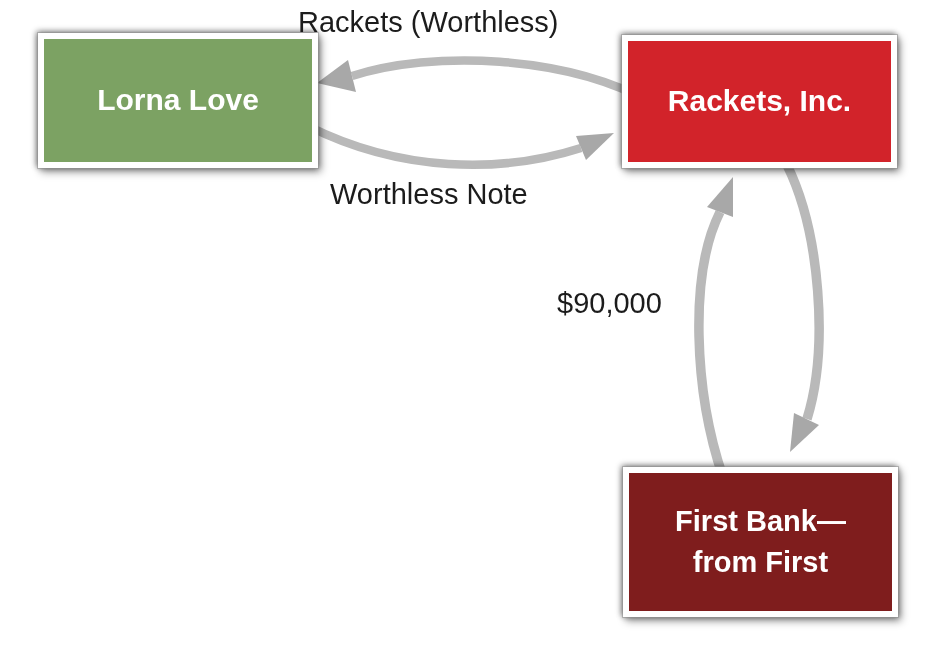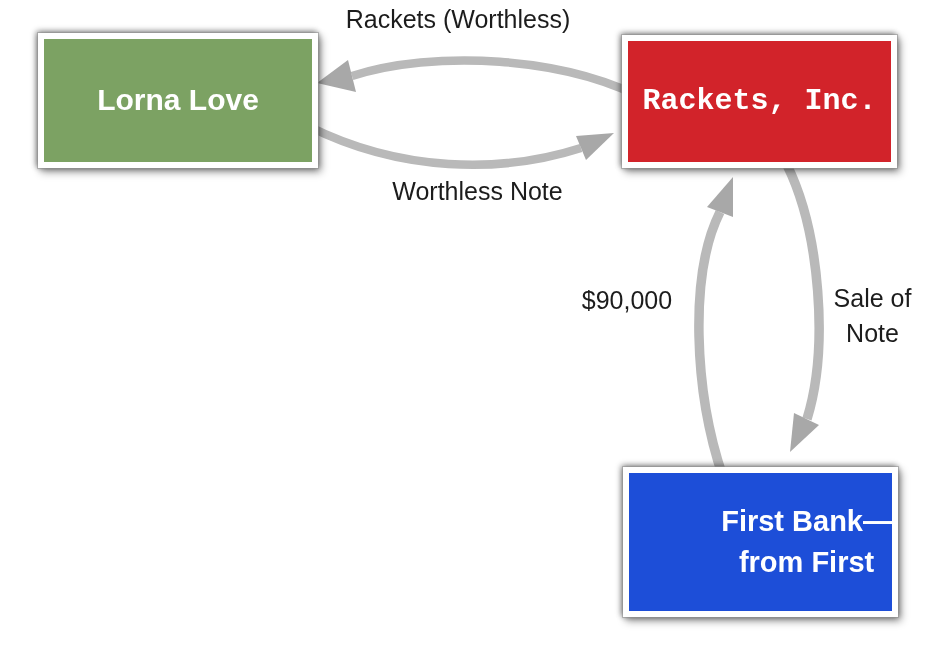--- a/index.html
+++ b/index.html
@@ -50,23 +50,22 @@
   #node-bank    { left: 623px; top: 467px; width: 275px; height: 150px; }
   #node-bank .node-line {
     display: block;
     font-size: 29px;
     line-height: 1.40;
   }
   .edge-label {
     position: absolute;
     z-index: 3;
     color: #1c1c1c;
-    font-size: 25px;
+    font-size: 29px;
     line-height: 1.38;
-    text-align: center;
   }
   #label-worthless { left: 298px; top: 2px;   width: 320px; }
   #label-negnote   { left: 330px; top: 174px; width: 295px; }
   #label-90000     { left: 557px; top: 283px; width: 140px; }
   #label-salenote  { left: 815px; top: 281px; width: 115px; }
 </style>
 </head>
 <body>
 
 <div class="canvas">
@@ -87,32 +86,31 @@
     <g>
       <path d="M 787 165 C 820 232, 829 348, 807 419" fill="none" stroke-width="9.5" stroke="#b9b9b9"></path>
       <polygon points="790,452 794,413 819,425" fill="#a8a8a8"></polygon>
     </g>
   </svg>
 
   <div class="node" id="node-lorna" style="background: rgb(124, 162, 99); text-align: center;">
     <span class="node-label">Lorna Love</span>
   </div>
 
-  <div class="node" id="node-rackets" style="background: rgb(210, 35, 42); font-family: Liberation Mono, monospace;">
+  <div class="node" id="node-rackets" style="background: rgb(210, 35, 42);">
     <span class="node-label">Rackets, Inc.</span>
   </div>
 
-  <div class="node" id="node-bank" style="background: #1d4ed8; align-items: flex-end;">
+  <div class="node" id="node-bank" style="background: #7f1d1d;">
     <span class="node-label">
       <span class="node-line">First Bank—</span>
       <span class="node-line">from First</span>
     </span>
   </div>
 
   <div class="edge-label" id="label-worthless">Rackets (Worthless)</div>
 
   <div class="edge-label" id="label-negnote">Worthless Note</div>
 
   <div class="edge-label" id="label-90000">$90,000</div>
 
-  <div class="edge-label" id="label-salenote">Sale of Note</div>
 
 </div>
 
 </body></html>

